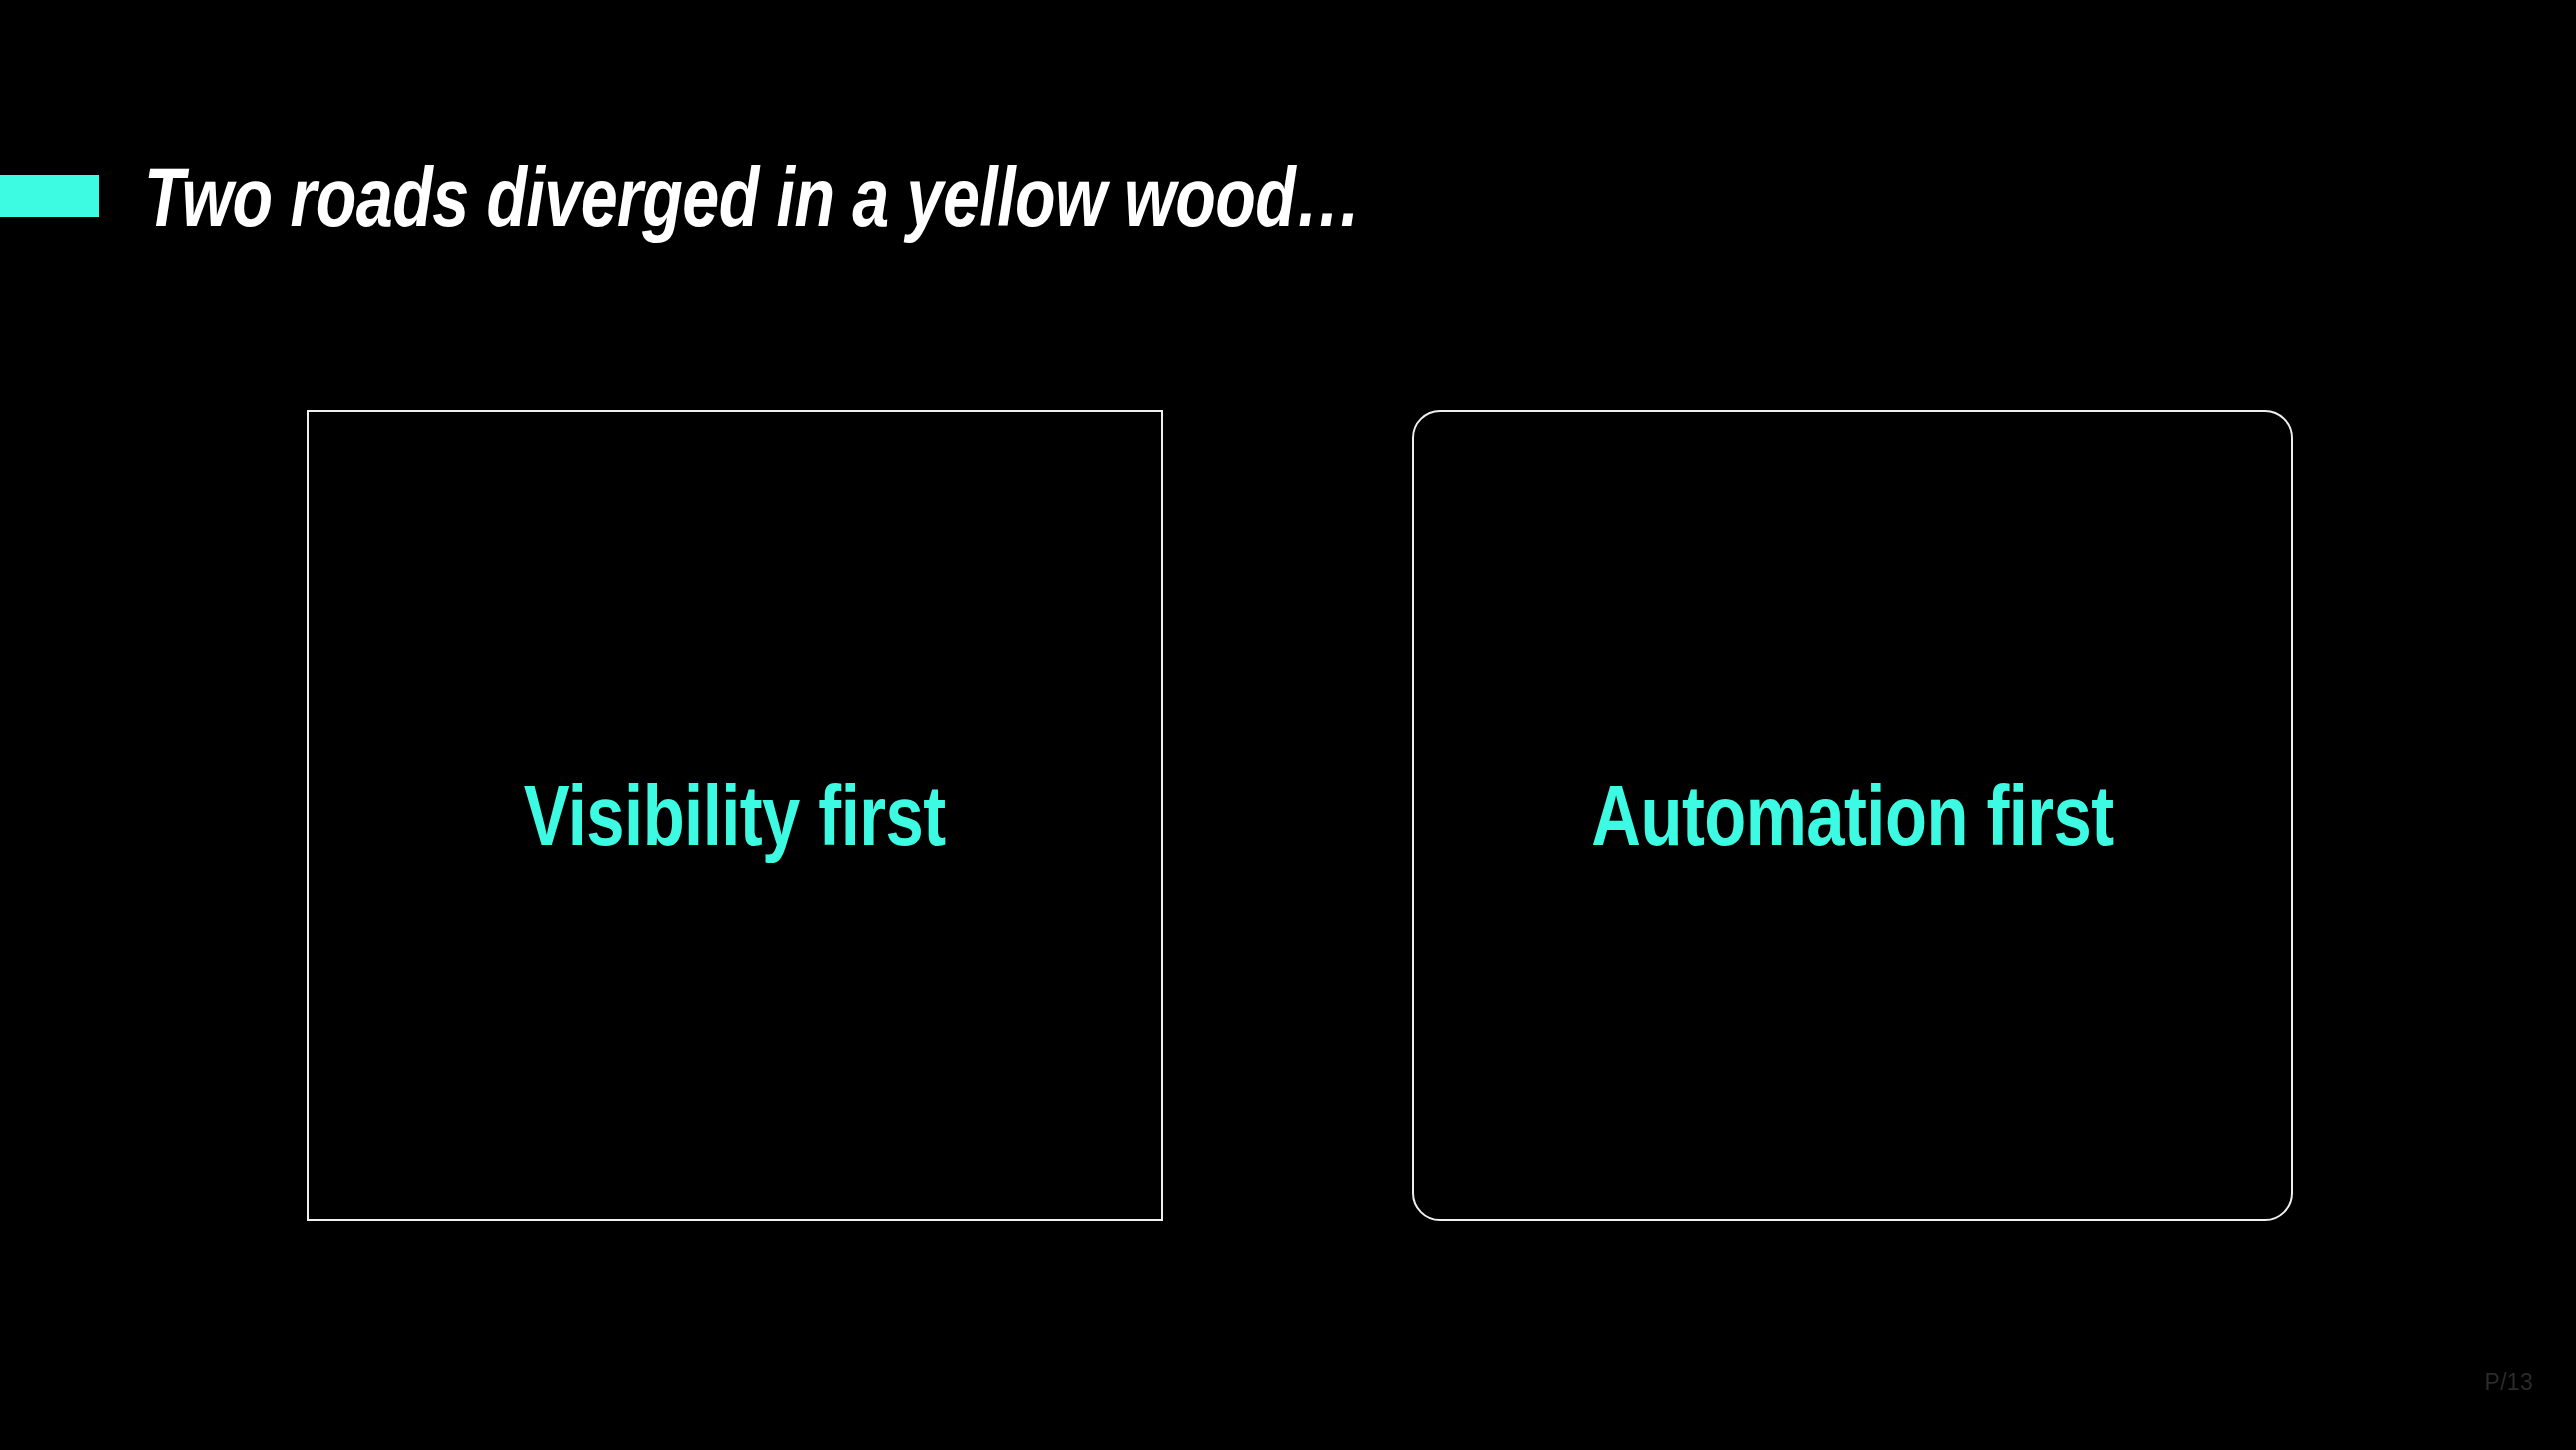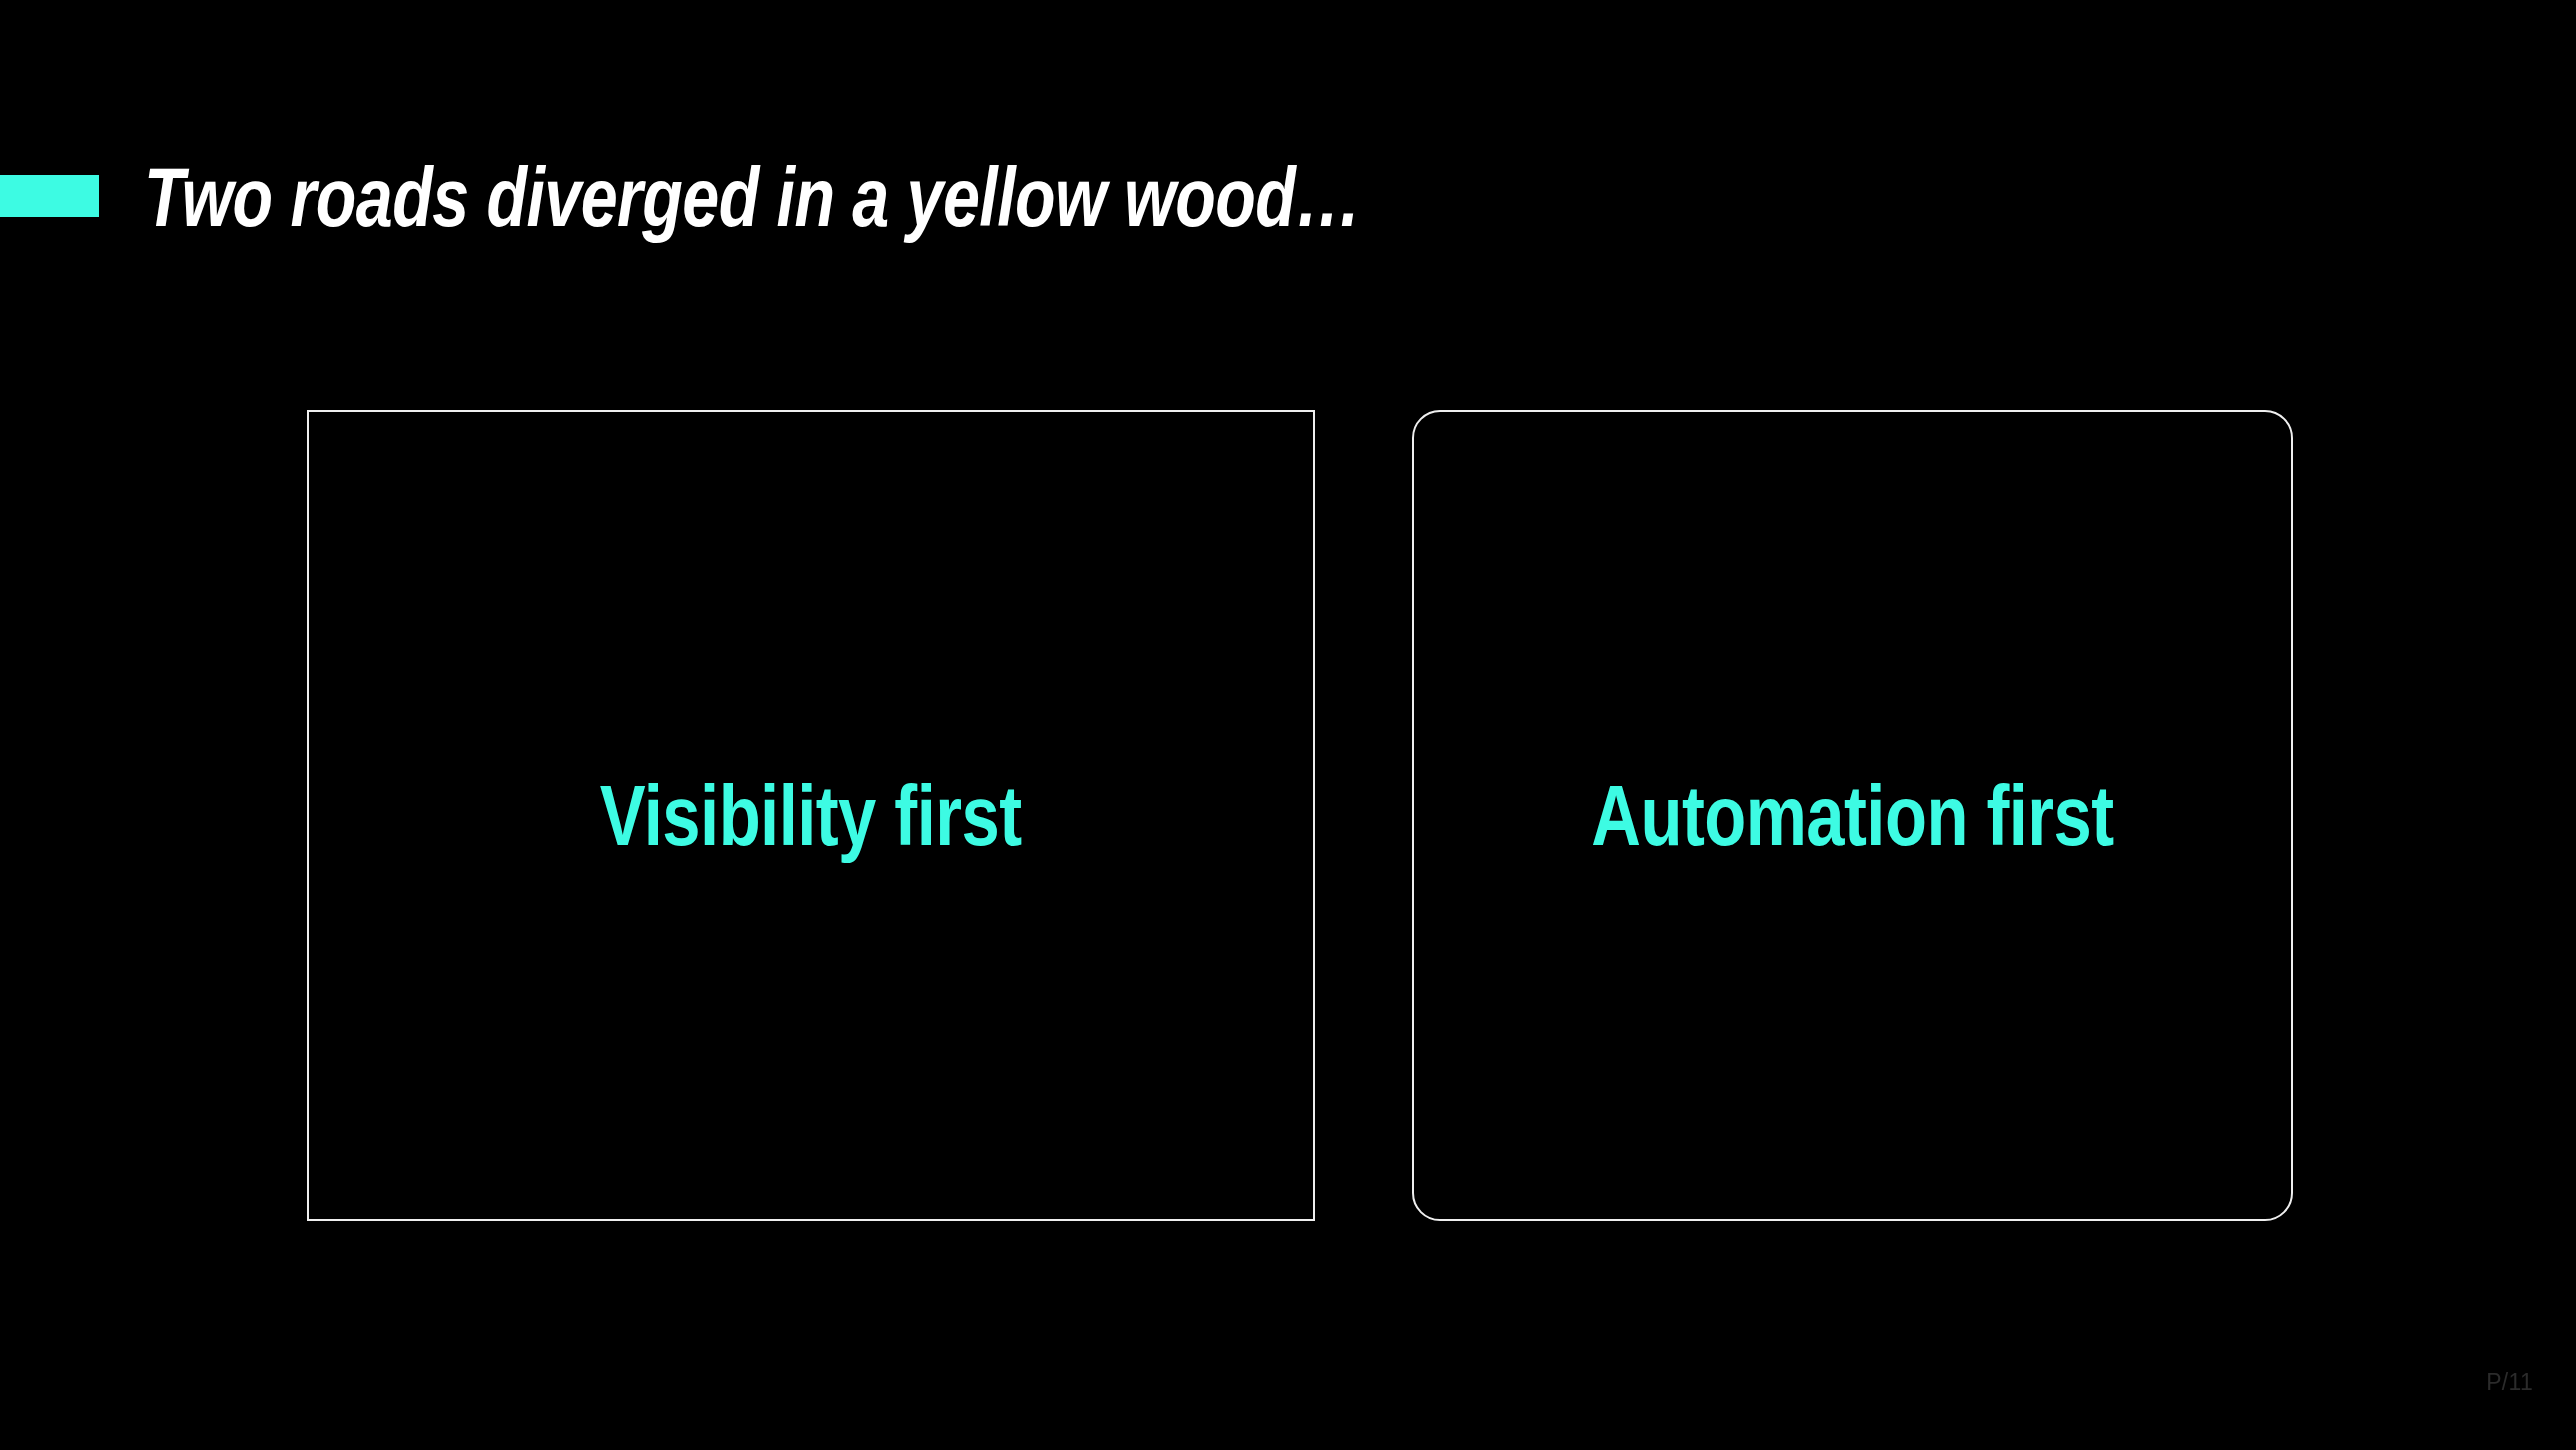--- a/index.html
+++ b/index.html
@@ -74,21 +74,21 @@
     top: 410px;
     height: 811px;
     border: 2px solid #EFEFEF;
     background: transparent;
     box-sizing: border-box;
     display: flex;
     align-items: center;
     justify-content: center;
   }
 
-  .option-box.left  { left: 307px;  width: 1008px; align-items: center; }
+  .option-box.left  { left: 307px;  width: 856px; align-items: center; }
   .option-box.right { left: 1412px; width: 881px; border-radius: 28px; }
 
   .option-label {
     color: #3DFBE3;
     font-family: "Liberation Sans", sans-serif;
     font-size: 86px;
     font-weight: bold;
     font-style: normal;
     line-height: 1.05;
     white-space: nowrap;
@@ -125,16 +125,16 @@
     <div class="option-box left">
       <div class="option-label">Visibility first</div>
     </div>
 
     <div class="option-box right">
       <div class="option-label">Automation first</div>
     </div>
 
   </div>
 
-  <div class="page-number">P/11</div>
+  <div class="page-number">P/13</div>
 
 </div>
 
 
 </body></html>

